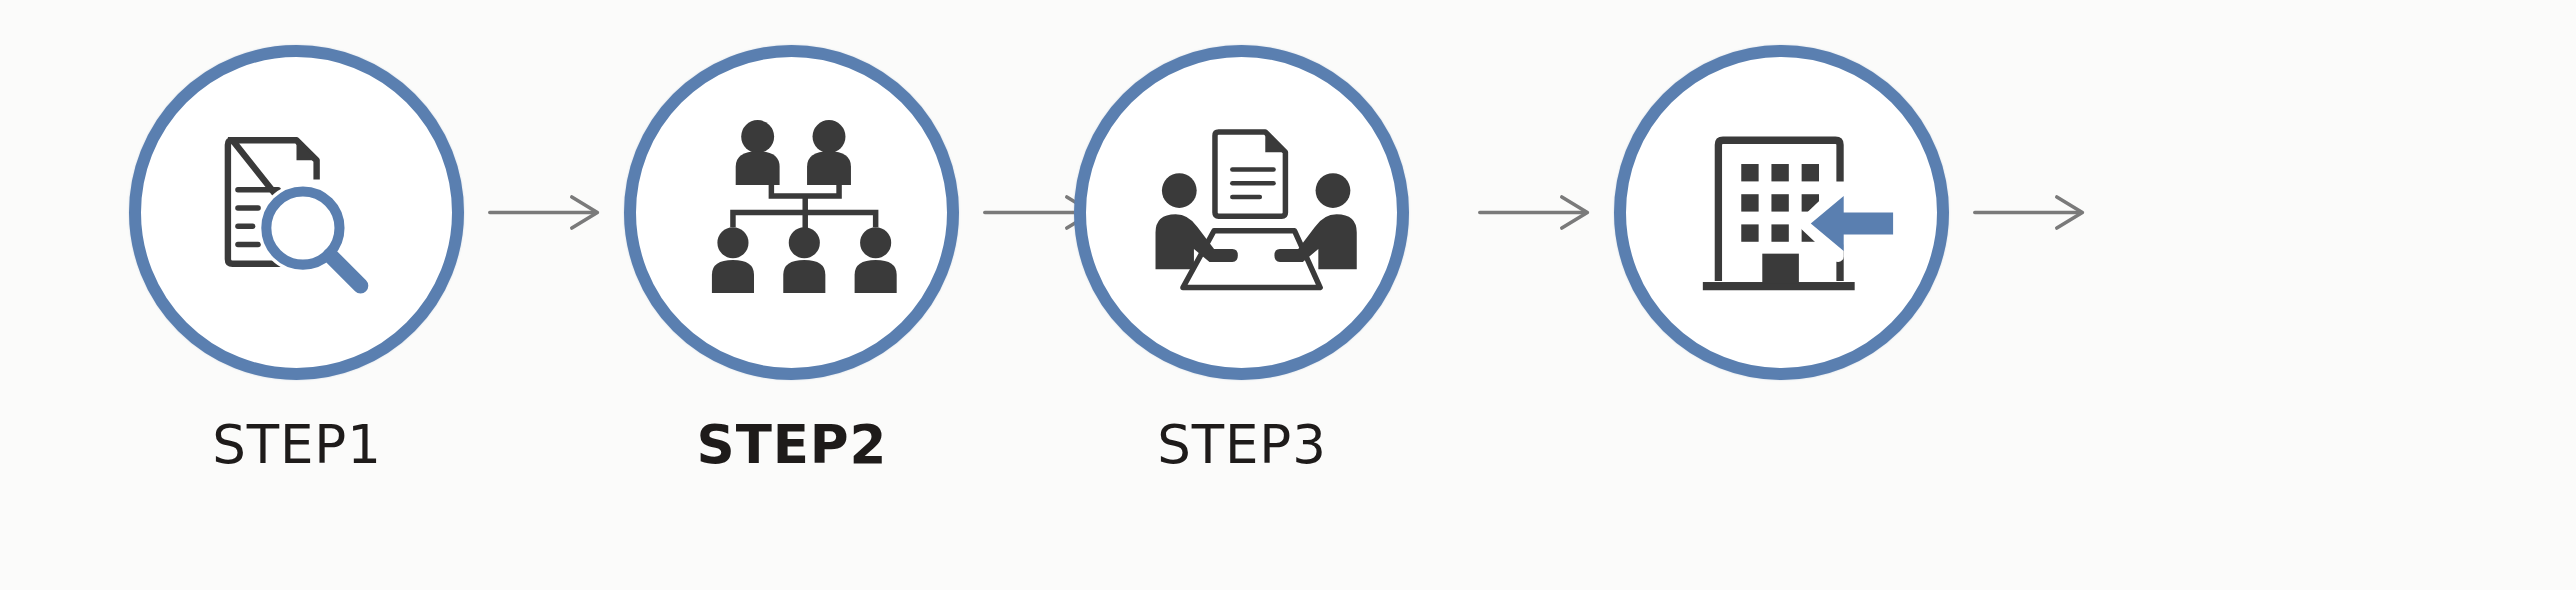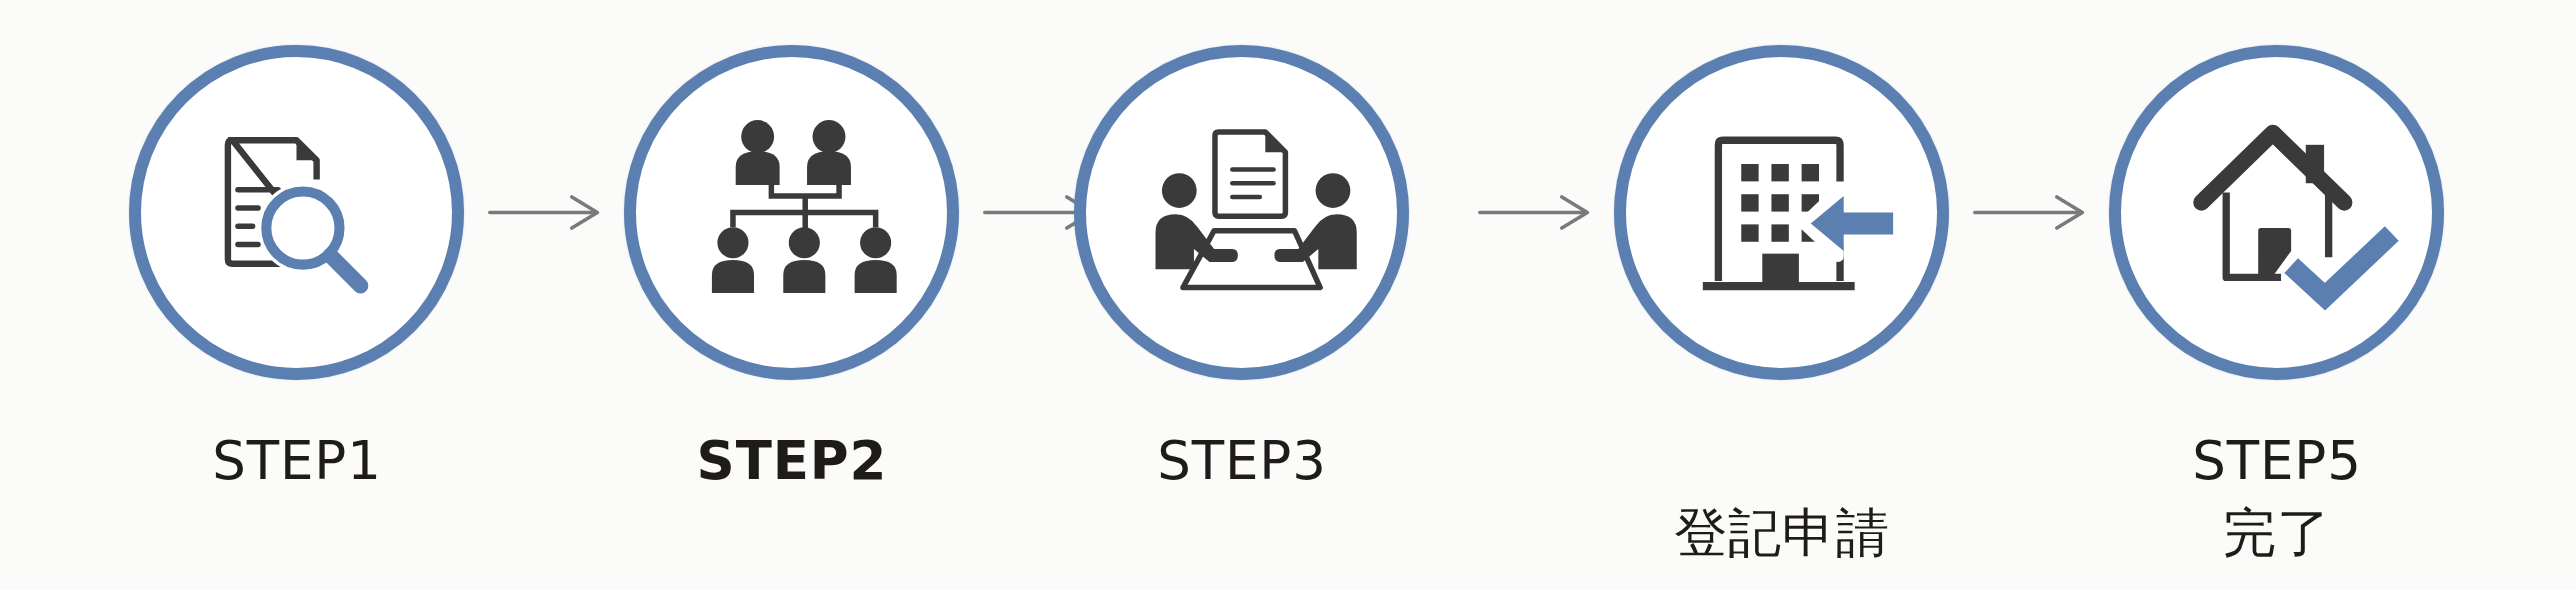--- a/index.html
+++ b/index.html
@@ -41,21 +41,20 @@
       left: 0; top: 0;
       width: 311px;
       height: 311px;
     }
     .label {
       position: absolute;
       left: -37px;
       width: 410px;
       text-align: center;
       color: #1e1b1a;
-      margin-top: 16px;
     }
     .step-no {
       top: 368px;
       font-size: 53px;
       line-height: 64px;
       letter-spacing: 0.9px;
     }
     .step-title {
       top: 439px;
       font-size: 53px;
@@ -184,45 +183,24 @@
           <rect x="192" y="183" width="19" height="19"></rect>
 
           <rect x="149" y="215" width="40" height="33"></rect>
         </g>
 
         <polygon points="194,182 232,146 232,168 290,168 290,196 232,196 232,218" fill="#ffffff" stroke="#ffffff" stroke-width="12" stroke-linejoin="round"></polygon>
 
         <polygon points="202,182 238,152 238,170 292,170 292,194 238,194 238,212" fill="#5a7fb0"></polygon>
       </svg>
     </div>
-    <div class="label step-title">登記申請</div>
   </div>
 
   <div class="arrow" style="left:1973px;">
     <svg viewBox="0 0 124 40">
       <line x1="2" y1="20" x2="118" y2="20" stroke="#7a7a7a" stroke-width="4" stroke-linecap="round"></line>
       <polyline points="92,3 120,20 92,37" fill="none" stroke="#7a7a7a" stroke-width="4" stroke-linecap="round" stroke-linejoin="round"></polyline>
     </svg>
   </div>
 
-  <div class="step" style="left:2109px;">
-    <div class="circle">
-      <svg viewBox="0 0 340 340">
-
-        <path d="M88 159 L166 83 L244 159" fill="none" stroke="#3a3a3a" stroke-width="18" stroke-linejoin="round" stroke-linecap="round"></path>
-
-        <rect x="202" y="96" width="20" height="42" fill="#3a3a3a"></rect>
-
-        <path d="M115 148 V241 H175 M227 148 V219" fill="none" stroke="#3a3a3a" stroke-width="8" stroke-linejoin="round"></path>
-
-        <path d="M150 241 V190 Q150 187 153 187 H183 Q186 187 186 190 V212 L165 241 Z" fill="#3a3a3a"></path>
-
-        <polyline points="186,228 223,262 296,193" fill="none" stroke="#ffffff" stroke-width="34" stroke-linejoin="miter"></polyline>
-
-        <polyline points="186,228 223,262 296,193" fill="none" stroke="#5a7fb0" stroke-width="22" stroke-linejoin="miter"></polyline>
-      </svg>
-    </div>
-    <div class="label step-no">STEP5</div>
-    <div class="label step-title">完了</div>
-  </div>
 
 </div>
 
 
 </body></html>

